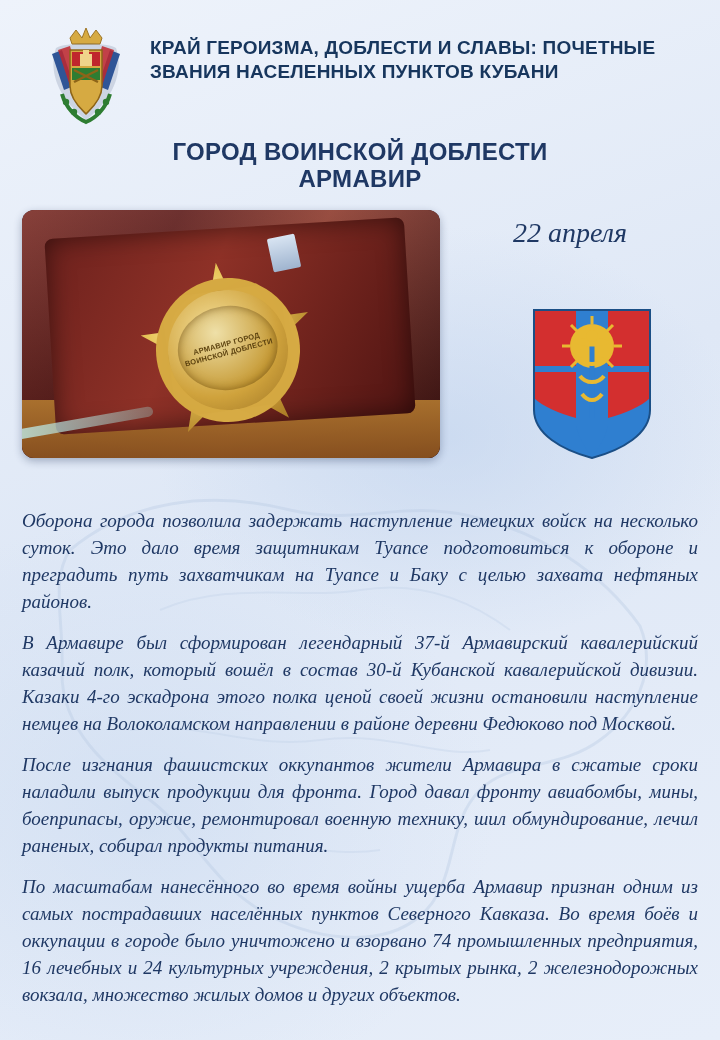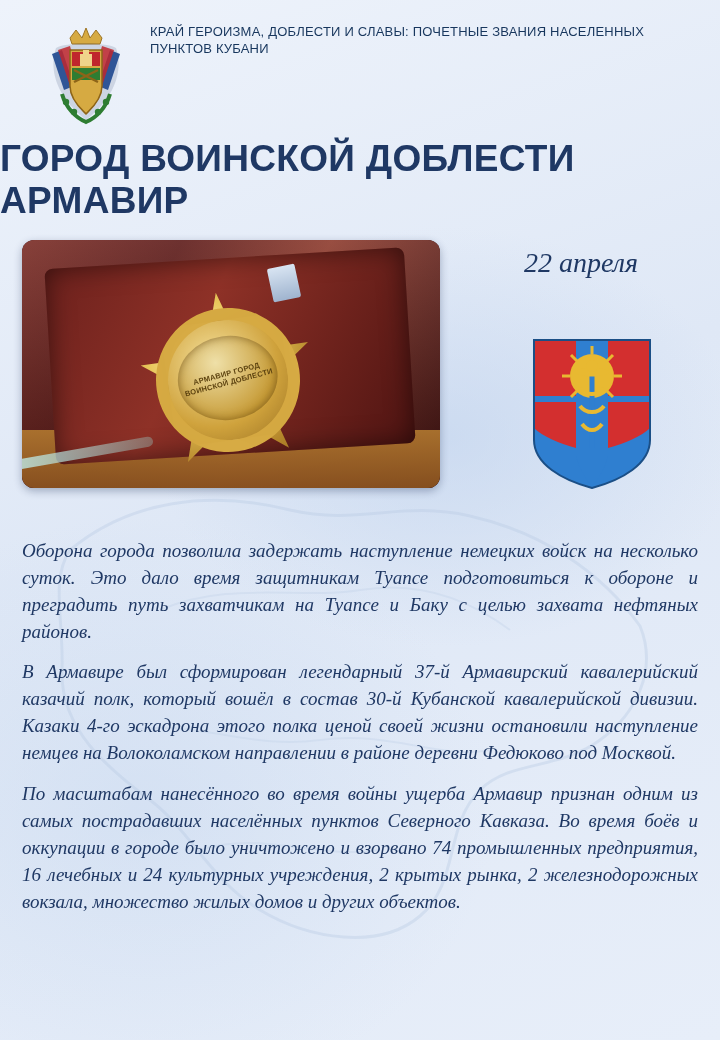--- a/index.html
+++ b/index.html
@@ -51,32 +51,34 @@
   }
   .coat-of-arms {
     width: 92px;
     height: 108px;
     position: relative;
     flex: 0 0 auto;
     margin-left: 14px;
   }
   .header-title {
     margin-left: 18px;
-    font-size: 13px;
-    font-weight: normal;
+    margin-top: 12px;
+    font-size: 19px;
+    font-weight: bold;
     line-height: 1.27;
     color: #17365d;
     letter-spacing: 0.2px;
     text-transform: uppercase;
   }
 
   
   .main-title {
     margin: 14px 0 0 0;
-    font-size: 37px;
+    text-align: center;
+    font-size: 24px;
     font-weight: bold;
     line-height: 1.13;
     color: #1f3864;
     text-transform: uppercase;
     letter-spacing: 0.3px;
   }
   .main-title .line2 {
     display: block;
   }
 
@@ -175,21 +177,21 @@
     position: absolute;
     left: 248px; top: 26px;
     width: 28px; height: 34px;
     background: linear-gradient(180deg, #d8e4f2, #9fb4cf);
     transform: rotate(-12deg);
     border-radius: 2px;
   }
 
   .date {
     position: absolute;
-    right: 19px;
+    right: 30px;
     top: 6px;
     width: 240px;
     text-align: center;
     font-family: "Liberation Serif", serif;
     font-style: italic;
     font-size: 28px;
     line-height: 1.22;
     color: #1f3864;
   }
   .city-emblem {
@@ -323,16 +325,17 @@
         </g>
 
         <path d="M4,4 H120 V104 C120,128 92,144 62,152 C32,144 4,128 4,104 Z" fill="none" stroke="#1b4f86" stroke-width="2"></path>
       </svg>
     </div>
   </div>
 
   <div class="body-text">
     <p>Оборона города позволила задержать наступление немецких войск на несколько суток. Это дало время защитникам Туапсе подготовиться к обороне и преградить путь захватчикам на Туапсе и Баку с целью захвата нефтяных районов.</p>
     <p>В Армавире был сформирован легендарный 37-й Армавирский кавалерийский казачий полк, который вошёл в состав 30-й Кубанской кавалерийской дивизии. Казаки 4-го эскадрона этого полка ценой своей жизни остановили наступление немцев на Волоколамском направлении в районе деревни Федюково под Москвой.</p>
+    <p>После изгнания фашистских оккупантов жители Армавира в сжатые сроки наладили выпуск продукции для фронта. Город давал фронту авиабомбы, мины, боеприпасы, оружие, ремонтировал военную технику, шил обмундирование, лечил раненых, собирал продукты питания.</p>
     <p>По масштабам нанесённого во время войны ущерба Армавир признан одним из самых пострадавших населённых пунктов Северного Кавказа. Во время боёв и оккупации в городе было уничтожено и взорвано 74 промышленных предприятия, 16 лечебных и 24 культурных учреждения, 2 крытых рынка, 2 железнодорожных вокзала, множество жилых домов и других объектов.</p>
   </div>
 
 </div>
 
 </body></html>

